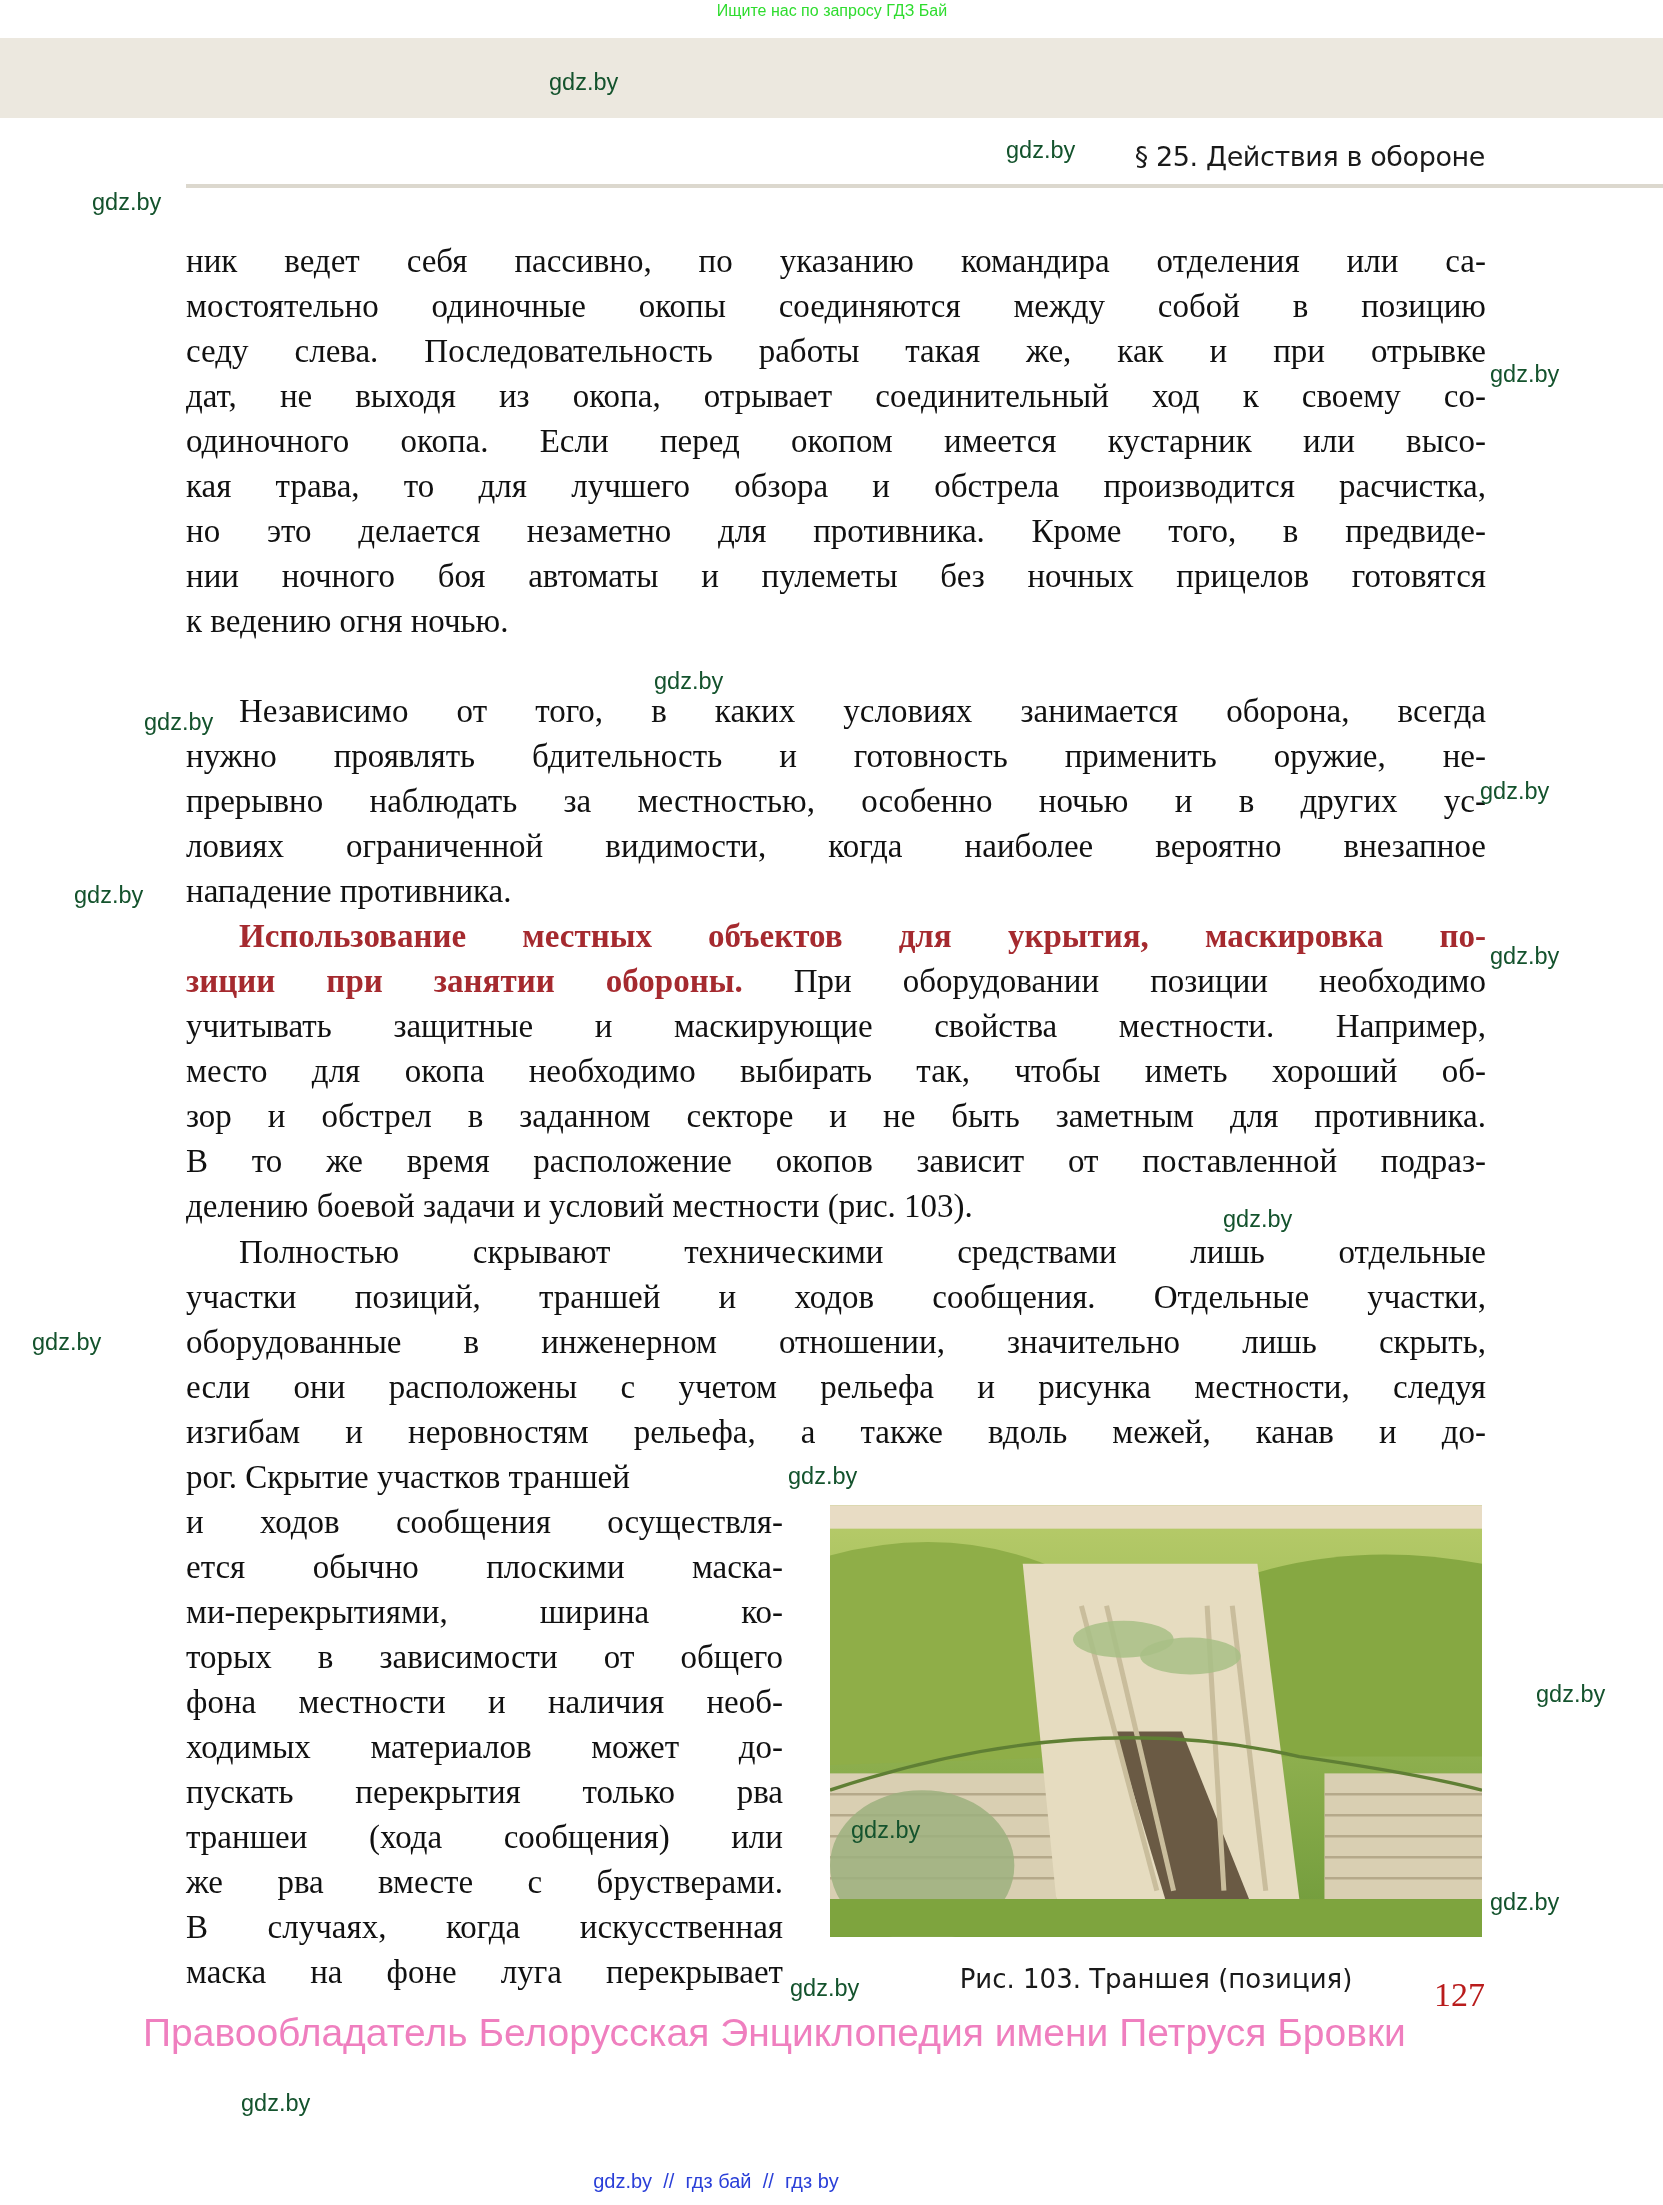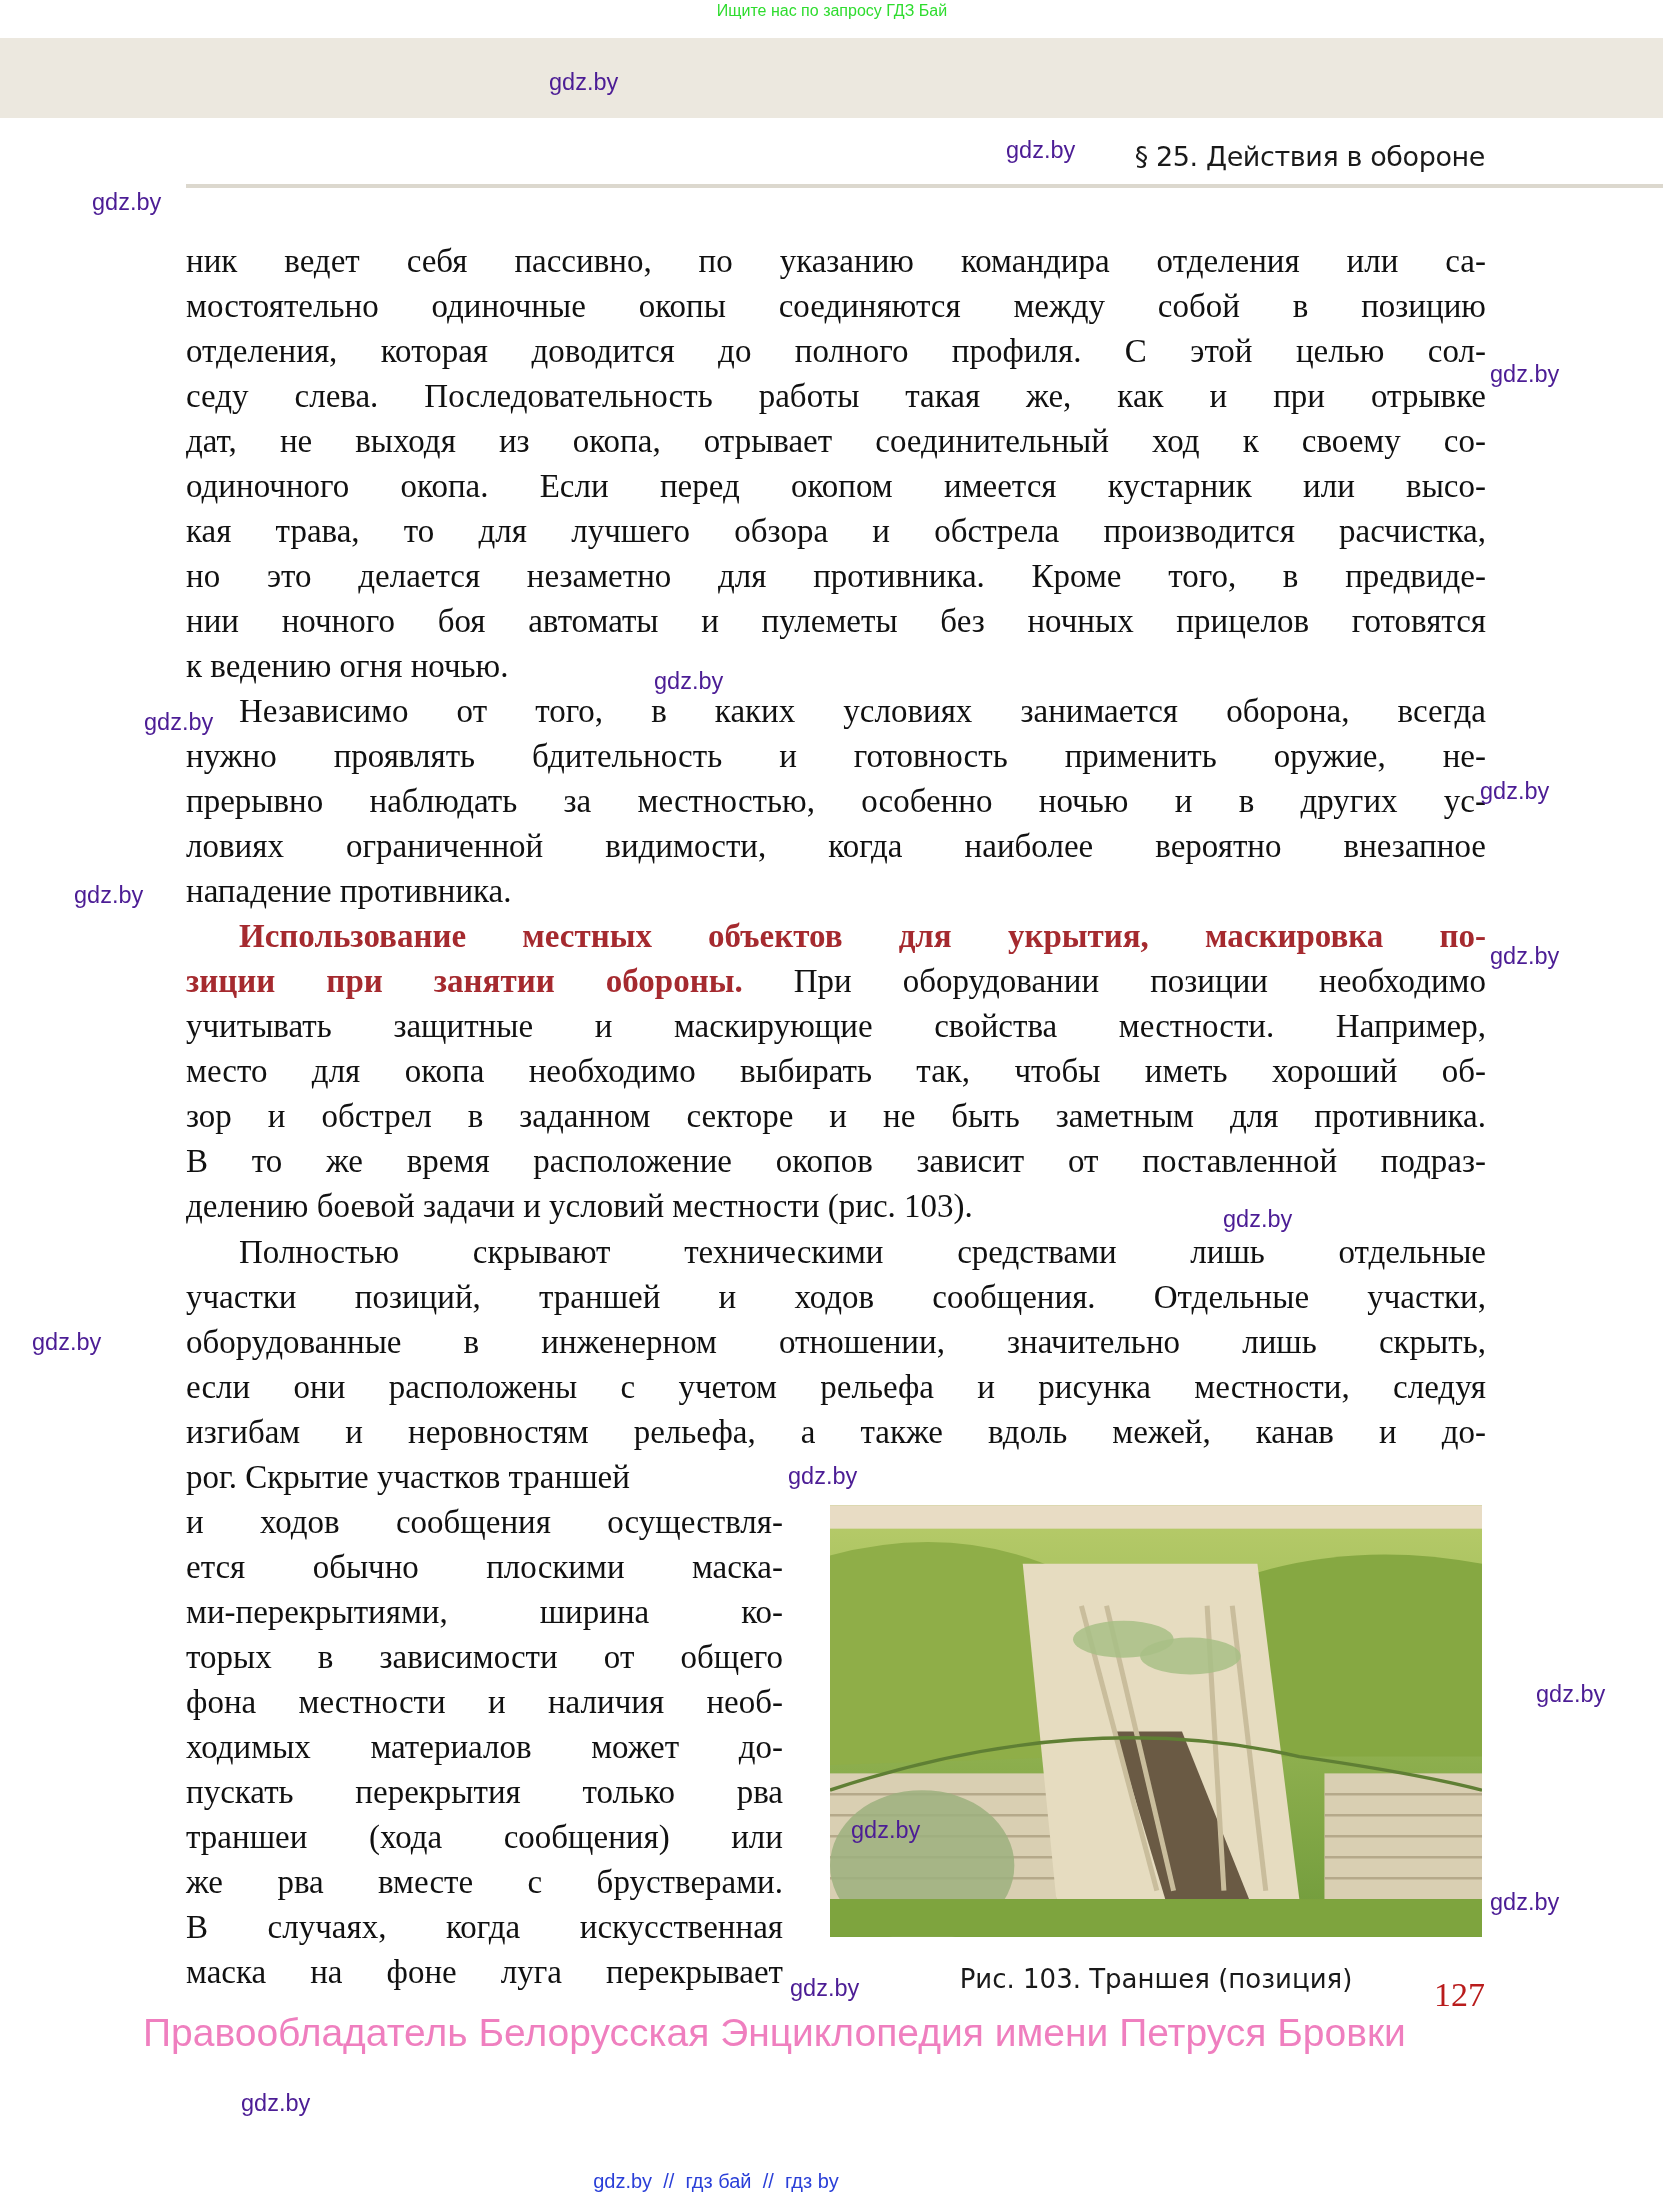--- a/index.html
+++ b/index.html
@@ -1,20 +1,20 @@
 <!DOCTYPE html>
 <html style="font-size:13.4px"><head>
 <meta charset="utf-8">
 <style>
   html, body { margin:0; padding:0; }
   body { width:1664px; height:2205px; position:relative; background:#ffffff; overflow:hidden; font-family:"Liberation Serif", serif; color:#111; }
   .abs { position:absolute; }
   .top-promo { top:1.7px; left:0; width:1664px; text-align:center; font-family:"Liberation Sans", sans-serif; font-size:16px; color:#2edc2e; }
   .band { top:38px; left:0; width:1664px; height:80px; background:#ece8df; }
-  .wm { font-family:"Liberation Sans", sans-serif; font-size:23.5px; color:#4c1d95; white-space:nowrap; }
+  .wm { font-family:"Liberation Sans", sans-serif; font-size:23.5px; color:#14532d; white-space:nowrap; }
   .running-head { top:141px; right:179px; font-family:"DejaVu Sans", sans-serif; font-size:27px; color:#1a1a1a; letter-spacing:-0.4px; }
   .rule { top:184px; left:186px; width:1477px; height:4.2px; background:#dcd8ce; }
   .text-block { left:186px; width:1300px; font-size:33px; line-height:45px; text-align:justify; }
   .line { display:block; height:45px; white-space:nowrap; text-align-last:justify; text-align:justify; }
   .line.last { text-align-last:left; }
   .indent { padding-left:53px; }
   .red { color:#a52a2f; font-weight:bold; }
   .narrow { width:597px; }
   .figure { left:830px; top:1505px; width:652px; height:432px; overflow:hidden; background:#8fb04a; }
   .caption { top:1964px; left:830px; width:652px; text-align:center; font-family:"DejaVu Sans", sans-serif; font-size:26px; color:#1a1a1a; }
@@ -30,21 +30,20 @@
 <div class="abs wm" style="top:69px;left:549px;">gdz.by</div>
 
 <div class="abs wm" style="top:137px;left:1006px;">gdz.by</div>
 <div class="abs running-head">§ 25. Действия в обороне</div>
 <div class="abs rule"></div>
 <div class="abs wm" style="top:189px;left:92px;">gdz.by</div>
 
 <div class="abs text-block" style="top:239px;">
   <span class="line">ник ведет себя пассивно, по указанию командира отделения или са-</span>
   <span class="line">мостоятельно одиночные окопы соединяются между собой в позицию</span>
-  <span class="line">отделения, которая доводится до полного профиля. С этой целью сол-</span>
   <span class="line">седу слева. Последовательность работы такая же, как и при отрывке</span>
   <span class="line">дат, не выходя из окопа, отрывает соединительный ход к своему со-</span>
   <span class="line">одиночного окопа. Если перед окопом имеется кустарник или высо-</span>
   <span class="line">кая трава, то для лучшего обзора и обстрела производится расчистка,</span>
   <span class="line">но это делается незаметно для противника. Кроме того, в предвиде-</span>
   <span class="line">нии ночного боя автоматы и пулеметы без ночных прицелов готовятся</span>
   <span class="line last">к ведению огня ночью.</span>
 </div>
 <div class="abs wm" style="top:361px;left:1490px;">gdz.by</div>
 <div class="abs wm" style="top:668px;left:654px;">gdz.by</div>

